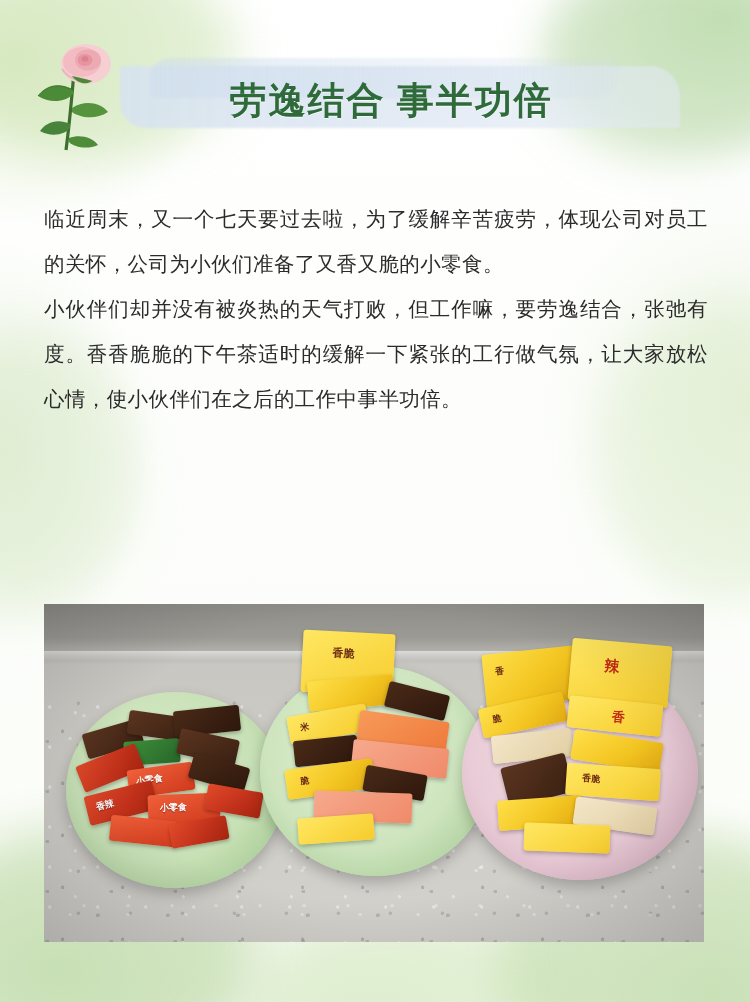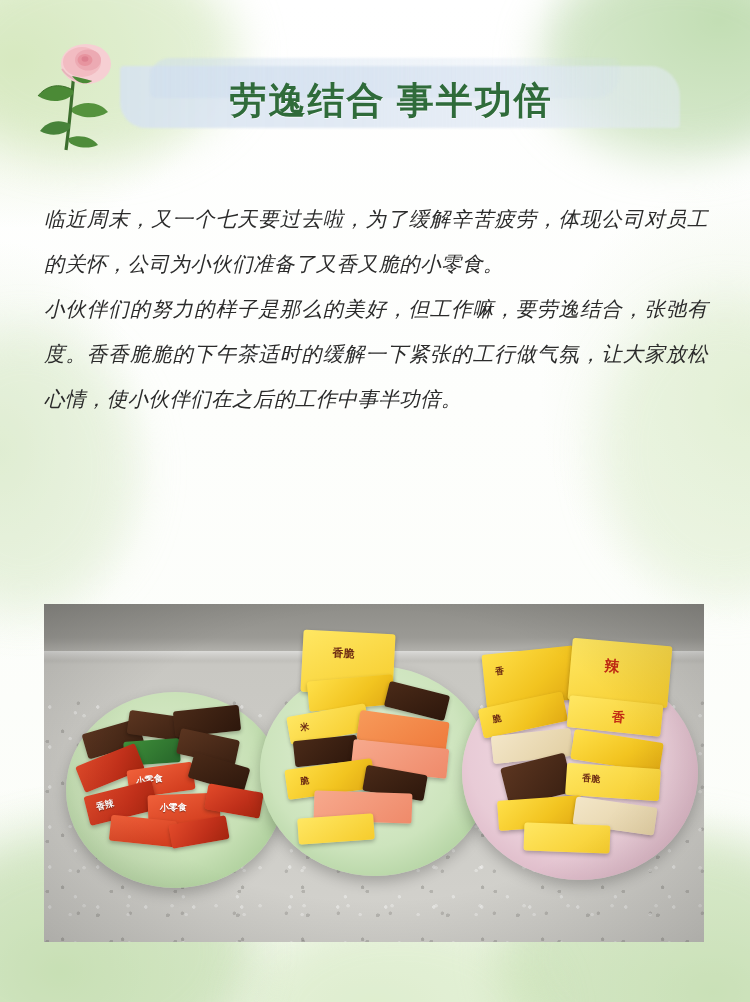--- a/index.html
+++ b/index.html
@@ -90,21 +90,20 @@
     width: 110px;
     height: 120px;
   }
 
   
   .content {
     position: absolute;
     left: 44px;
     top: 196px;
     width: 664px;
-    font-style: italic;
   }
   .paragraph {
     font-size: 20.5px;
     line-height: 45px;
     color: #2b2b2b;
     text-align: justify;
     font-family: "Liberation Sans", sans-serif;
     letter-spacing: 0.4px;
   }
 
@@ -247,21 +246,21 @@
 
         <path d="M44 38 C50 46 58 47 64 43 C58 41 50 39 44 38 Z" fill="#4b8a36"></path>
       </svg>
     </div>
 
     <div class="title">劳逸结合  事半功倍</div>
   </div>
 
   <div class="content">
     <p class="paragraph">临近周末，又一个七天要过去啦，为了缓解辛苦疲劳，体现公司对员工的关怀，公司为小伙们准备了又香又脆的小零食。</p>
-    <p class="paragraph">小伙伴们的努力的样子是那么的美好，但工作嘛，要劳逸结合，张弛有度。香香脆脆的下午茶适时的缓解一下紧张的工行做气氛，让大家放松心情，使小伙伴们在之后的工作中事半功倍。</p>
+    <p class="paragraph">小伙伴们却并没有被炎热的天气打败，但工作嘛，要劳逸结合，张弛有度。香香脆脆的下午茶适时的缓解一下紧张的工行做气氛，让大家放松心情，使小伙伴们在之后的工作中事半功倍。</p>
   </div>
 
   <div class="photo-wrap">
     <div class="photo">
 
       <div class="counter-edge"></div>
       <div class="counter-speckle"></div>
 
       <div class="plate left">
         <div class="pile">

